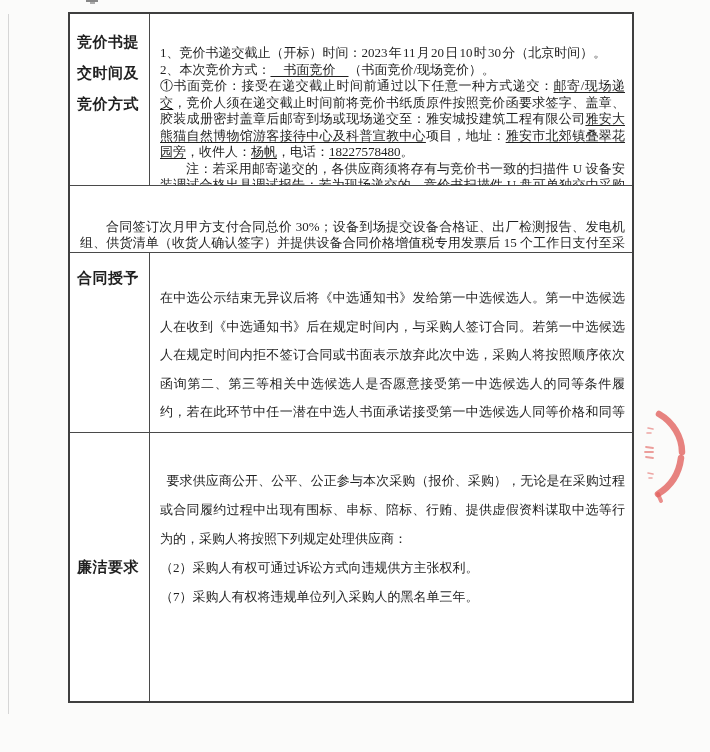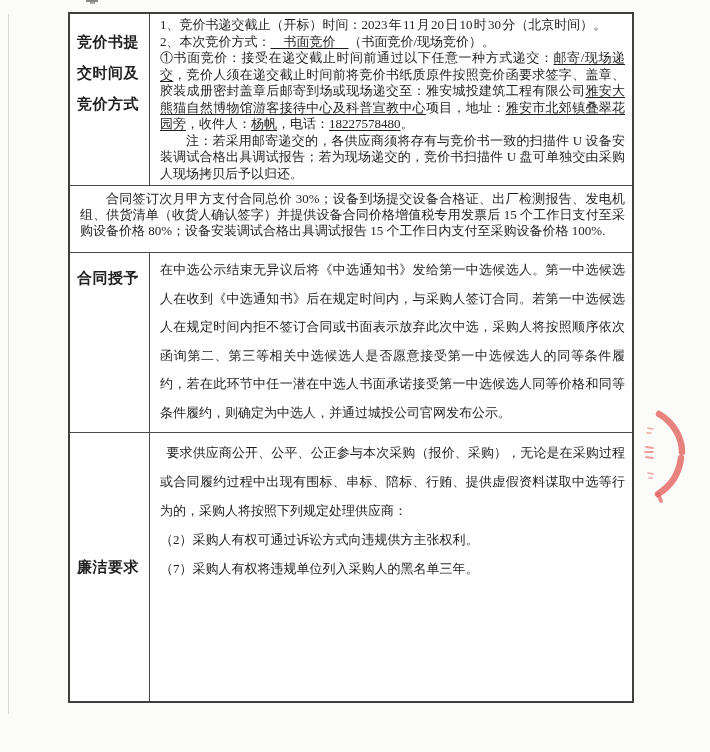--- a/index.html
+++ b/index.html
@@ -40,20 +40,21 @@
     font-weight:700;font-size:15px;letter-spacing:.5px;
     padding-left:7px;padding-right:2px;
     line-height:31px;
   }
   .content-cell{
     flex:1 1 auto;
     font-size:13px;
     text-align:justify;
     padding:3px 7px 0 10px;
     overflow:hidden;
+    margin-top:28px;
   }
   
   .row-1{height:171px;}
   .row-2{height:67px;}
   .row-3{height:180px;}
   .row-4{height:269px;}
 
   .row-1 .label-cell{padding-top:13px;}
   .row-2 .label-cell{padding-top:12px;}
   .row-3 .label-cell{padding-top:10px;}

